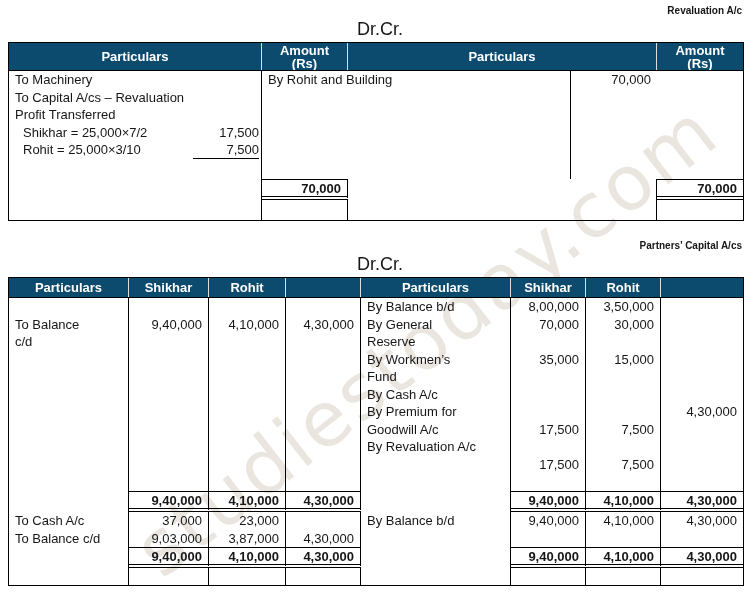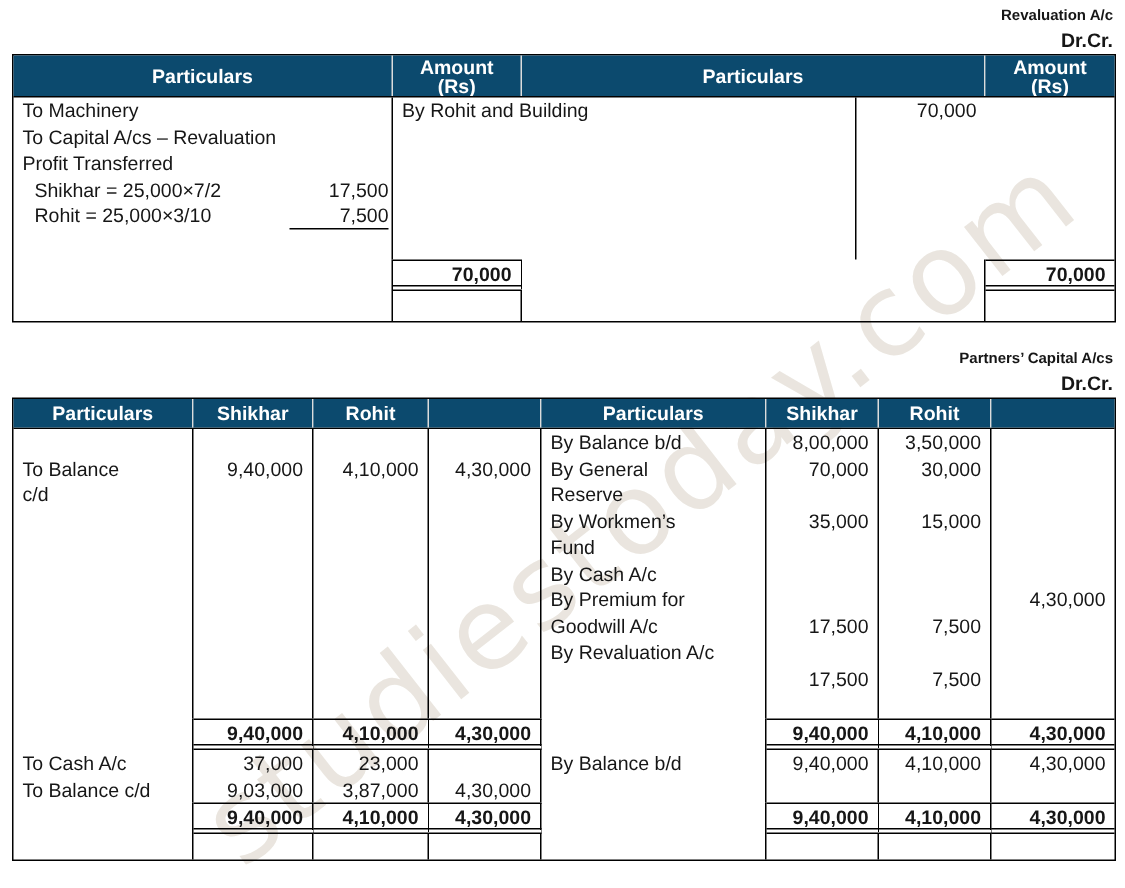--- a/index.html
+++ b/index.html
@@ -3,21 +3,21 @@
 <meta charset="utf-8">
 <style>
   html,body{margin:0;padding:0;background:#fff;}
   .page{position:relative;width:750px;height:592px;background:#fff;overflow:hidden;
         font-family:"Liberation Sans",sans-serif;font-size:13px;color:#161616;}
   .wm{position:absolute;left:118px;top:524px;transform:rotate(-38deg);transform-origin:0 0;
       font-size:76px;letter-spacing:3px;color:#d9d1c5;opacity:.55;white-space:nowrap;z-index:0;
       font-family:"DejaVu Sans",sans-serif;}
   .sec{position:relative;z-index:1;margin:0 8px;}
   .acct-title{text-align:right;font-weight:700;padding-top:5px;font-size:10px;}
-  .drcr{display:flex;justify-content:flex-end;font-weight:700;padding:3px 0 2px 10px;font-size:13px;}
+  .drcr{display:flex;justify-content:center;font-weight:400;padding:3px 0 2px 10px;font-size:18px;}
   .tbl{border:1.5px solid #000;width:734px;background:transparent;}
   .r{display:flex;}
   .rhead{border-bottom:1.5px solid #000;}
   .c{box-sizing:border-box;border-right:1px solid #000;overflow:hidden;}
   .c.last{border-right:none;}
   .hd{background:#0c4a6e;color:#fff;font-weight:700;display:flex;align-items:center;justify-content:center;
       text-align:center;white-space:pre-line;border-right:1px solid #dcdcdc;line-height:13px;font-size:13px;}
   .hd.last{border-right:none;}
   .pt{padding-left:6px;}
   .num{text-align:right;padding-right:6px;}

